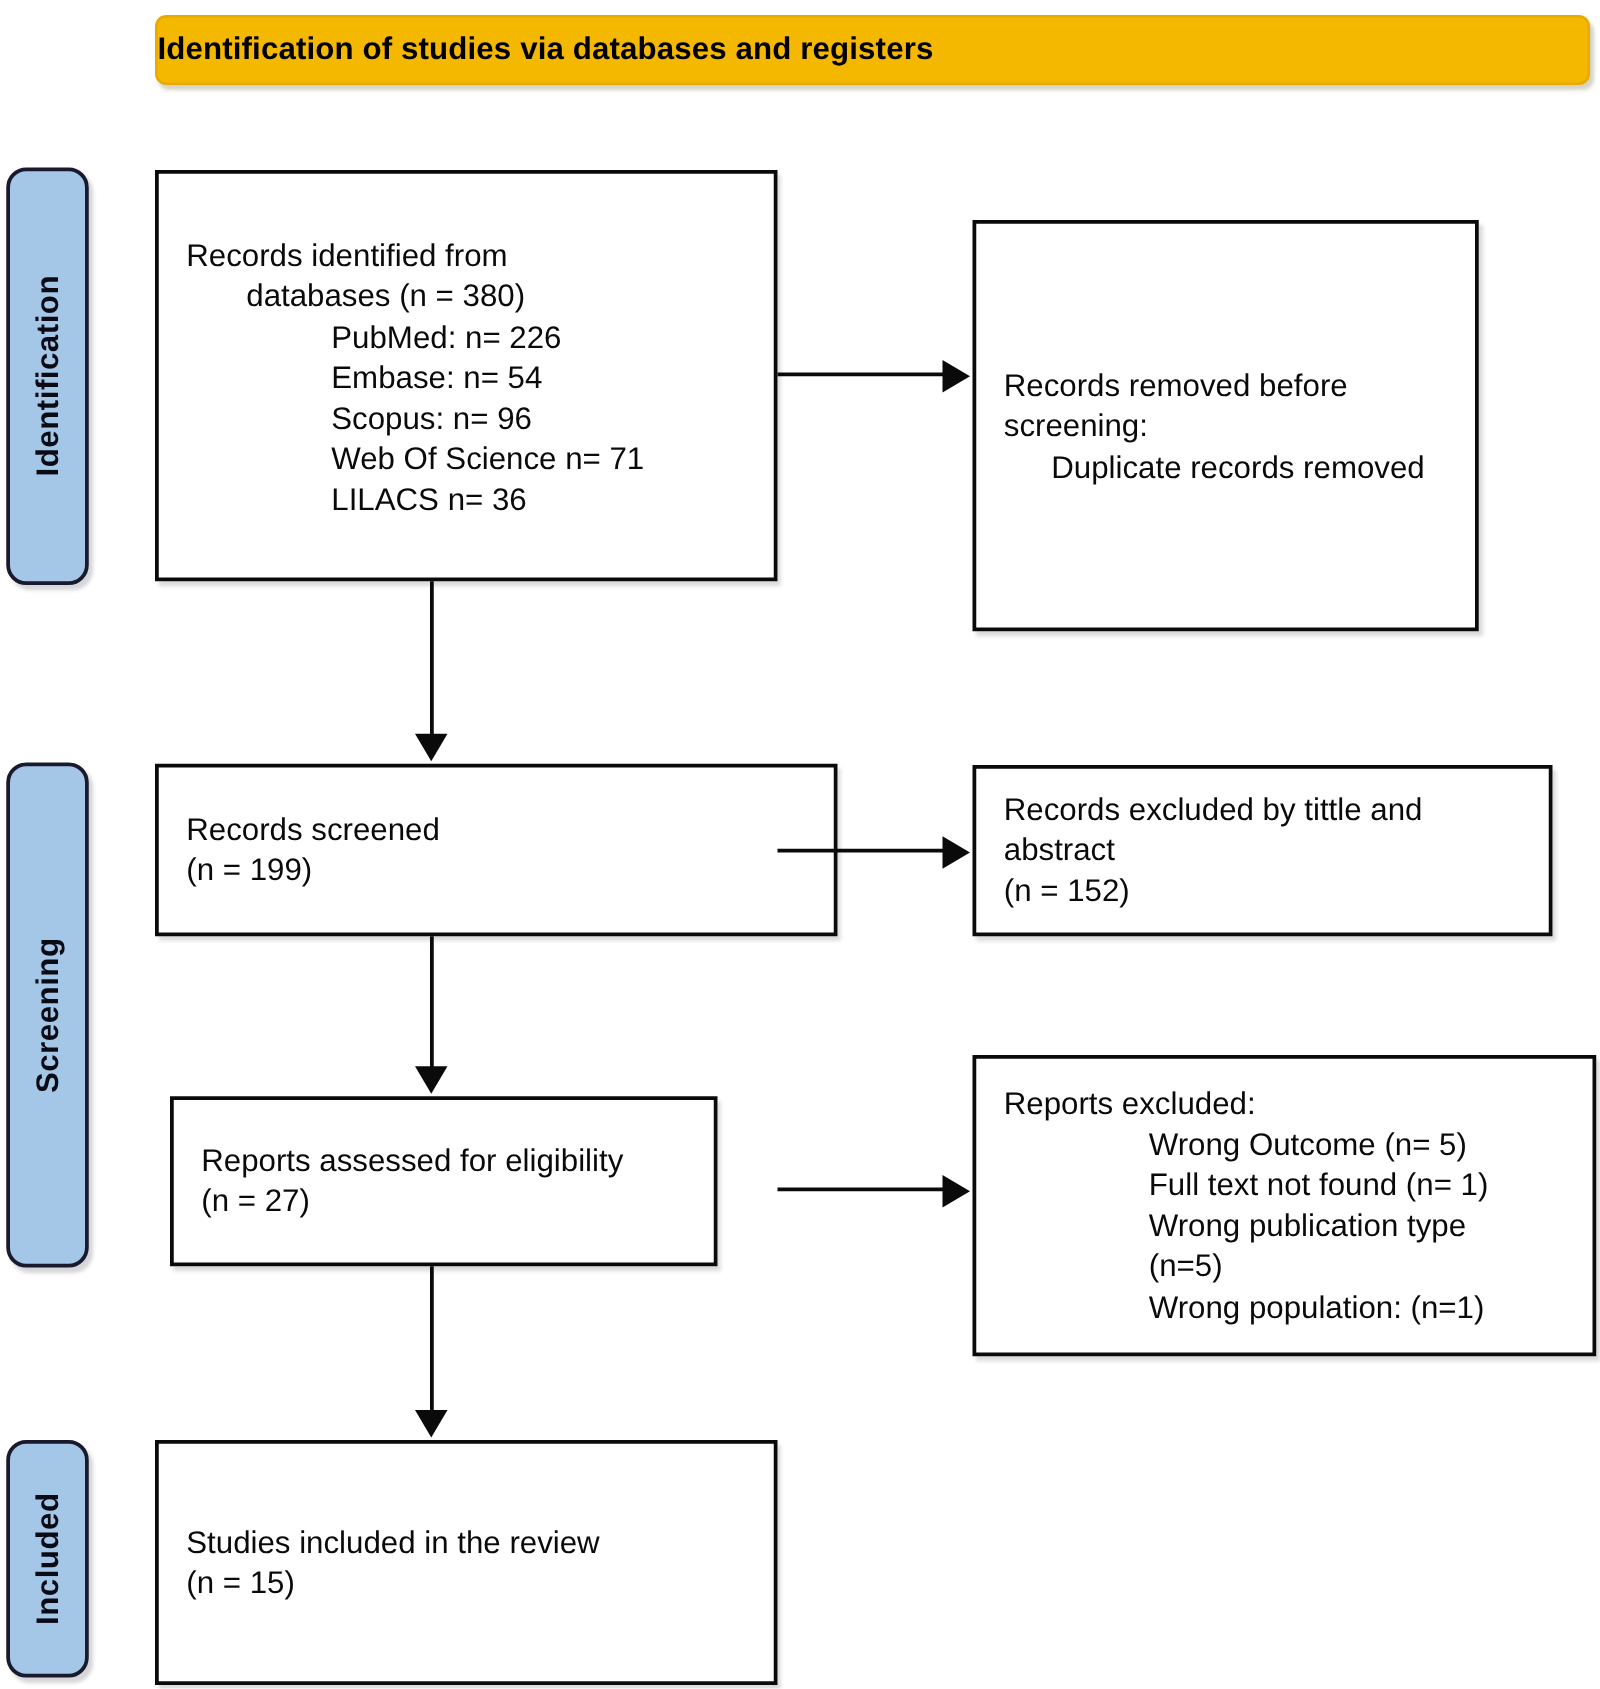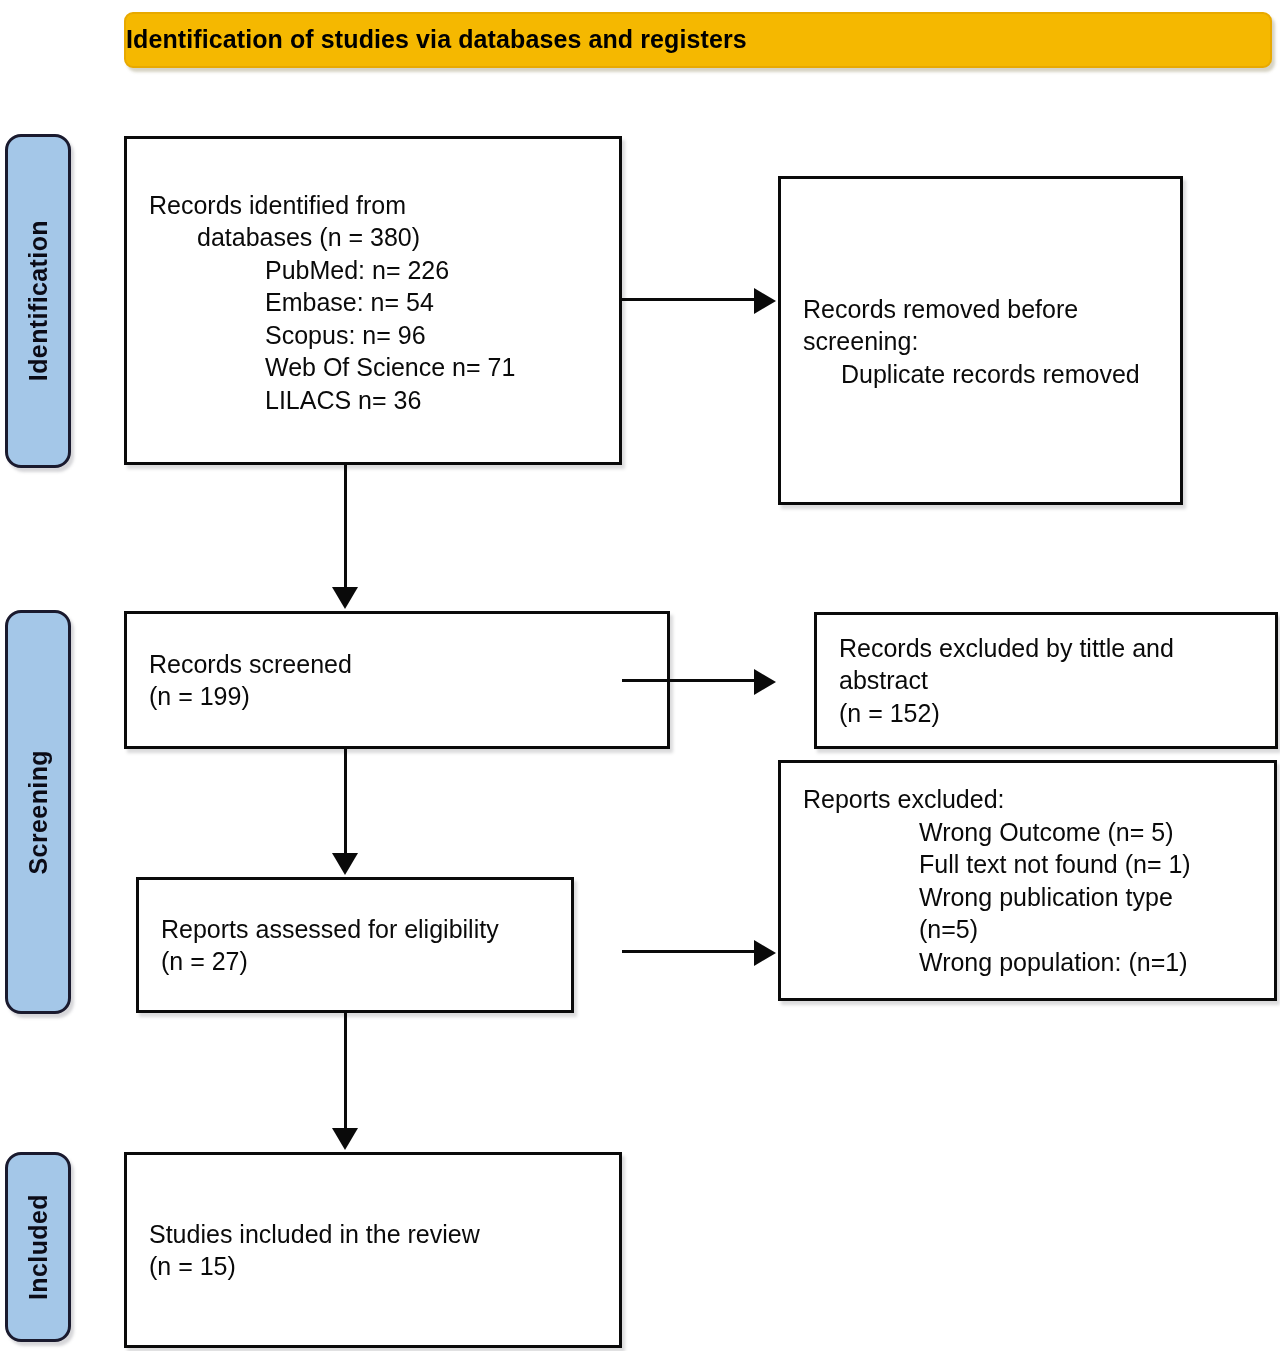--- a/index.html
+++ b/index.html
@@ -92,23 +92,23 @@
     line-height: 1.30;
     white-space: pre;
   }
   .ind1 { padding-left: 48px; }
   .ind2 { padding-left: 116px; }
   .ind-sub { padding-left: 38px; }
 
   #box-identified       { left: 124px; top: 136px;  width: 498px; height: 329px; }
   #box-removed          { left: 778px; top: 136px;  width: 405px; height: 329px; margin-top: 40px; }
   #box-screened         { left: 124px; top: 611px;  width: 546px; height: 138px; }
-  #box-excluded-title   { left: 814px; top: 612px;  width: 464px; height: 137px; }
+  #box-excluded-title   { left: 778px; top: 612px;  width: 464px; height: 137px; }
   #box-assessed         { left: 136px; top: 877px;  width: 438px; height: 136px; }
-  #box-reports-excluded { left: 778px; top: 760px;  width: 499px; height: 241px; }
+  #box-reports-excluded { left: 778px; top: 844px;  width: 499px; height: 241px; }
   #box-included         { left: 124px; top: 1152px; width: 498px; height: 196px; }
 
   #box-identified  .box-inner { padding-top: 4px; }
   #box-removed     .box-inner { padding-top: 2px; }
   .conn-line-h {
     position: absolute;
     height: 3px;
     background: #0A0A0A;
   }
   .conn-line-v {

